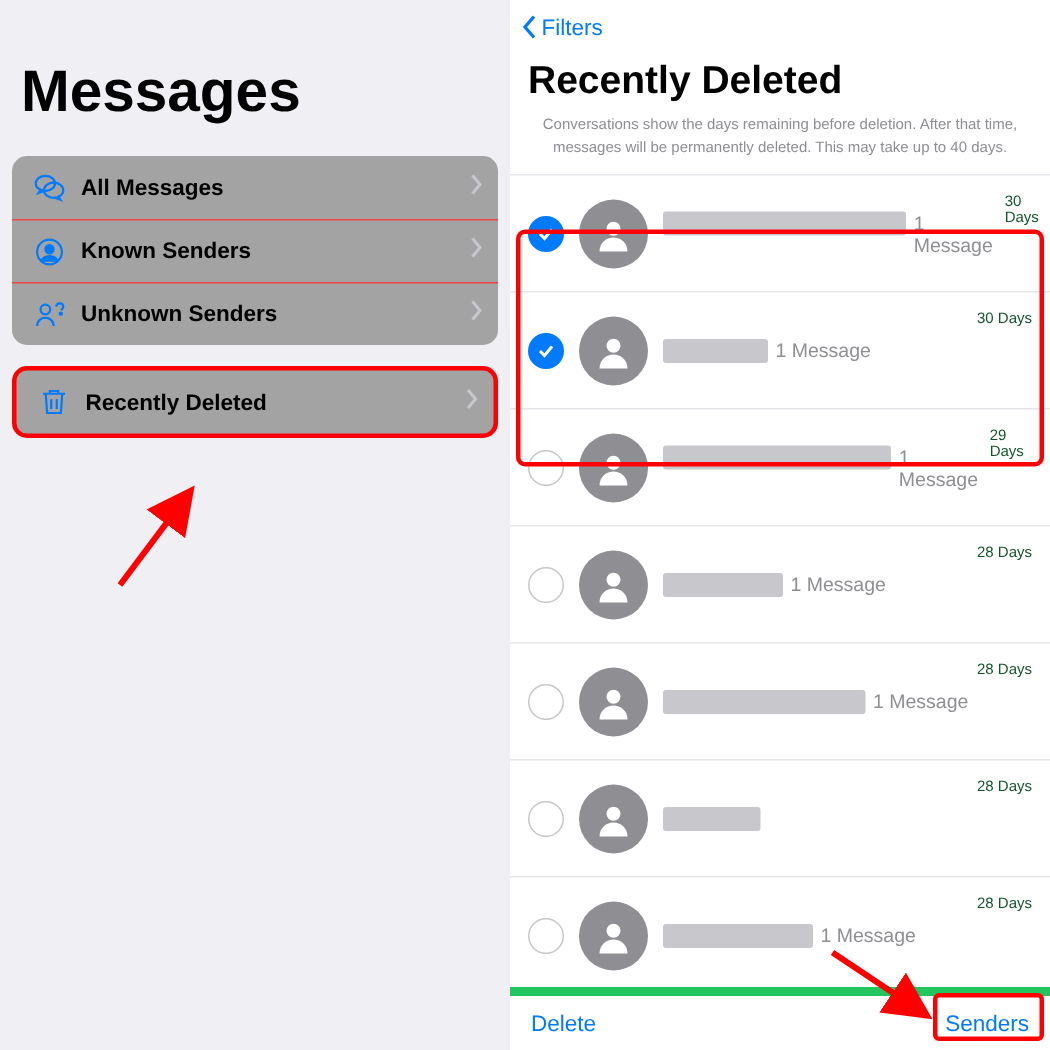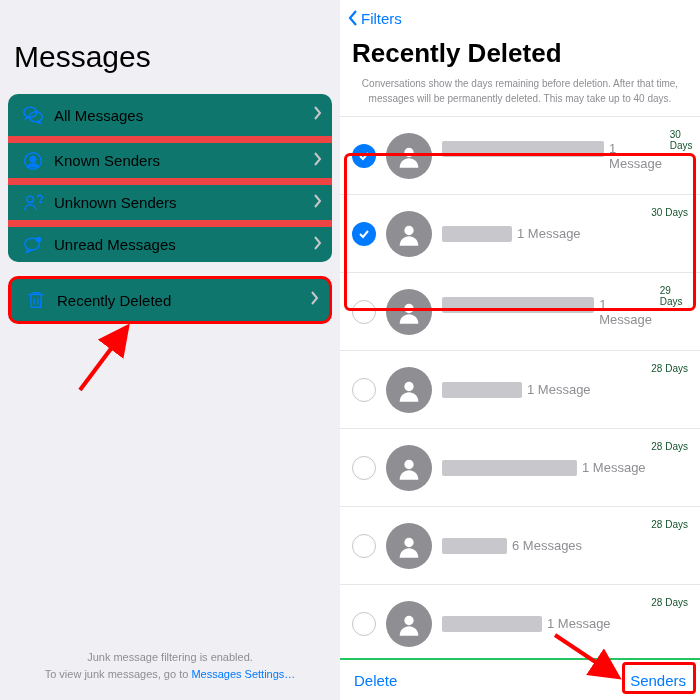--- a/index.html
+++ b/index.html
@@ -1,22 +1,22 @@
 <!DOCTYPE html>
 <html><head>
 <meta charset="utf-8">
 <style>
   * { box-sizing: border-box; margin: 0; padding: 0; font-family: -apple-system, "Helvetica Neue", Arial, sans-serif; }
   body { width: 700px; height: 700px; display: flex; background: #fff; overflow: hidden; }
   .pane { height: 700px; }
   .left { width: 340px; background: #efeff4; padding: 0 8px; position: relative; }
   .right { width: 360px; background: #fff; display: flex; flex-direction: column; position: relative; }
-  .left-title { font-size: 30px; font-weight: 400; color: #000; padding: 40px 6px 20px; }
-  .list-group { background: #0f766e; border-radius: 10px; overflow: hidden; margin-bottom: 14px; }
-  .list-item { display: flex; align-items: center; height: 42px; padding: 0 10px; border-top: 7px solid #ef4444; position: relative; }
+  .left-title { font-size: 39px; font-weight: 700; color: #000; padding: 40px 6px 20px; }
+  .list-group { background: #a3a3a3; border-radius: 10px; overflow: hidden; margin-bottom: 14px; font-weight: bold; }
+  .list-item { display: flex; align-items: center; height: 42px; padding: 0 10px; border-top: 1px solid #ef4444; position: relative; }
   .list-group .list-item:first-child { border-top: none; }
   .li-icon { width: 30px; display: flex; align-items: center; justify-content: center; }
   .li-icon svg { width: 22px; height: 22px; }
   .li-label { flex: 1; font-size: 15px; color: #000; padding-left: 6px; }
   .chevron { color: #c7c7cc; }
   .chevron svg { width: 8px; height: 14px; }
   .highlight-red { border: 3px solid #ff0000; border-radius: 10px; }
   .left-footer { position: absolute; bottom: 18px; left: 0; right: 0; text-align: center; font-size: 11px; color: #8e8e93; line-height: 1.5; }
   .left-footer .link { color: #007aff; }
   .arrow-anno { position: absolute; left: 70px; top: 320px; pointer-events: none; }
@@ -33,21 +33,21 @@
   .check.on { background: #007aff; }
   .check.off { border: 1.5px solid #c7c7cc; }
   .check.on svg { width: 12px; height: 12px; }
   .avatar { width: 46px; height: 46px; border-radius: 50%; background: #8e8e93; display: flex; align-items: center; justify-content: center; margin-right: 10px; flex-shrink: 0; }
   .avatar svg { width: 28px; height: 28px; }
   .conv-mid { flex: 1; display: flex; flex-direction: row; gap: 5px; }
   .name-redact { height: 16px; background: #c7c7cc; border-radius: 2px; max-width: 170px; }
   .msg-count { font-size: 13px; color: #8e8e93; }
   .days { font-size: 10px; color: #14532d; align-self: flex-start; padding-top: 12px; }
   .conv-highlight { position: absolute; border: 3px solid #ff0000; border-radius: 6px; pointer-events: none; }
-  .toolbar { height: 42px; border-top: 2px solid #22c55e; display: flex; align-items: center; justify-content: space-between; padding: 18px 14px; }
+  .toolbar { height: 42px; border-top: 6px solid #22c55e; display: flex; align-items: center; justify-content: space-between; padding: 18px 14px; }
   .tb-btn { font-size: 15px; color: #007aff; }
   .recover-box { position: absolute; border: 3px solid #ff0000; border-radius: 4px; pointer-events: none; }
   .arrow-anno2 { position: absolute; pointer-events: none; }
 </style>
 </head>
 <body>
 
 <div class="pane left">
   <div class="left-title">Messages</div>
 
@@ -82,33 +82,20 @@
     <div class="list-item">
       <span class="li-icon">
         <svg viewBox="0 0 24 24" fill="none" stroke="#007aff" stroke-width="1.6">
             <circle cx="9" cy="8" r="3.5"></circle>
             <path d="M3 20c0-4 3-6 6-6s6 2 6 6"></path>
             <path d="M17 6c0-1.5 1-2.5 2.5-2.5S22 4.5 22 6c0 1.2-1 1.5-1.5 2.5"></path>
             <circle cx="20.2" cy="11" r="0.8" fill="#007aff"></circle>
           </svg>
       </span>
       <span class="li-label">Unknown Senders</span>
-      <span class="chevron"><svg viewBox="0 0 8 14" fill="none" stroke="#c7c7cc" stroke-width="2">
-            <path d="M1 1l5 6-5 6"></path>
-          </svg></span>
-    </div>
-    <div class="list-item">
-      <span class="li-icon">
-        <svg viewBox="0 0 24 24" fill="none" stroke="#007aff" stroke-width="1.6">
-            <ellipse cx="11" cy="11" rx="8" ry="6.5"></ellipse>
-            <path d="M7 16l-2 4 5-2"></path>
-            <circle cx="18" cy="6" r="3" fill="#007aff" stroke="none"></circle>
-          </svg>
-      </span>
-      <span class="li-label">Unread Messages</span>
       <span class="chevron"><svg viewBox="0 0 8 14" fill="none" stroke="#c7c7cc" stroke-width="2">
             <path d="M1 1l5 6-5 6"></path>
           </svg></span>
     </div>
   </div>
 
   <div class="list-group highlight-red">
     <div class="list-item">
       <span class="li-icon">
         <svg viewBox="0 0 24 24" fill="none" stroke="#007aff" stroke-width="1.6">
@@ -127,26 +114,20 @@
 
   <svg class="arrow-anno" width="70" height="80" viewBox="0 0 70 80">
     <defs>
         <marker id="ah1" markerWidth="8" markerHeight="8" refX="6" refY="4" orient="auto">
           <path d="M0 0L8 4L0 8z" fill="#ff0000"></path>
         </marker>
       </defs>
     <line x1="10" y1="70" x2="55" y2="10" stroke="#ff0000" stroke-width="4" marker-end="url(#ah1)"></line>
   </svg>
 
-  <div class="left-footer">
-    <div>Junk message filtering is enabled.</div>
-    <div>
-      <span>To view junk messages, go to </span><span class="link">Messages Settings…</span>
-    </div>
-  </div>
 </div>
 
 <div class="pane right">
   <div class="nav-top">
     <div class="back">
       <svg viewBox="0 0 10 16" fill="none" stroke="#007aff" stroke-width="2.2">
           <path d="M8 1L2 8l6 7"></path>
         </svg>
       <span>Filters</span>
     </div>
@@ -236,21 +217,20 @@
       <div class="conv">
         <div class="check off"></div>
         <div class="avatar">
           <svg viewBox="0 0 24 24" fill="#fff">
             <circle cx="12" cy="9" r="4"></circle>
             <path d="M4 22c0-5 4-8 8-8s8 3 8 8z"></path>
           </svg>
         </div>
         <div class="conv-mid">
           <div class="name-redact" style="width: 65px;"></div>
-          <div class="msg-count">6 Messages</div>
         </div>
         <div class="days">28 Days</div>
       </div>
       <div class="conv">
         <div class="check off"></div>
         <div class="avatar">
           <svg viewBox="0 0 24 24" fill="#fff">
             <circle cx="12" cy="9" r="4"></circle>
             <path d="M4 22c0-5 4-8 8-8s8 3 8 8z"></path>
           </svg>

